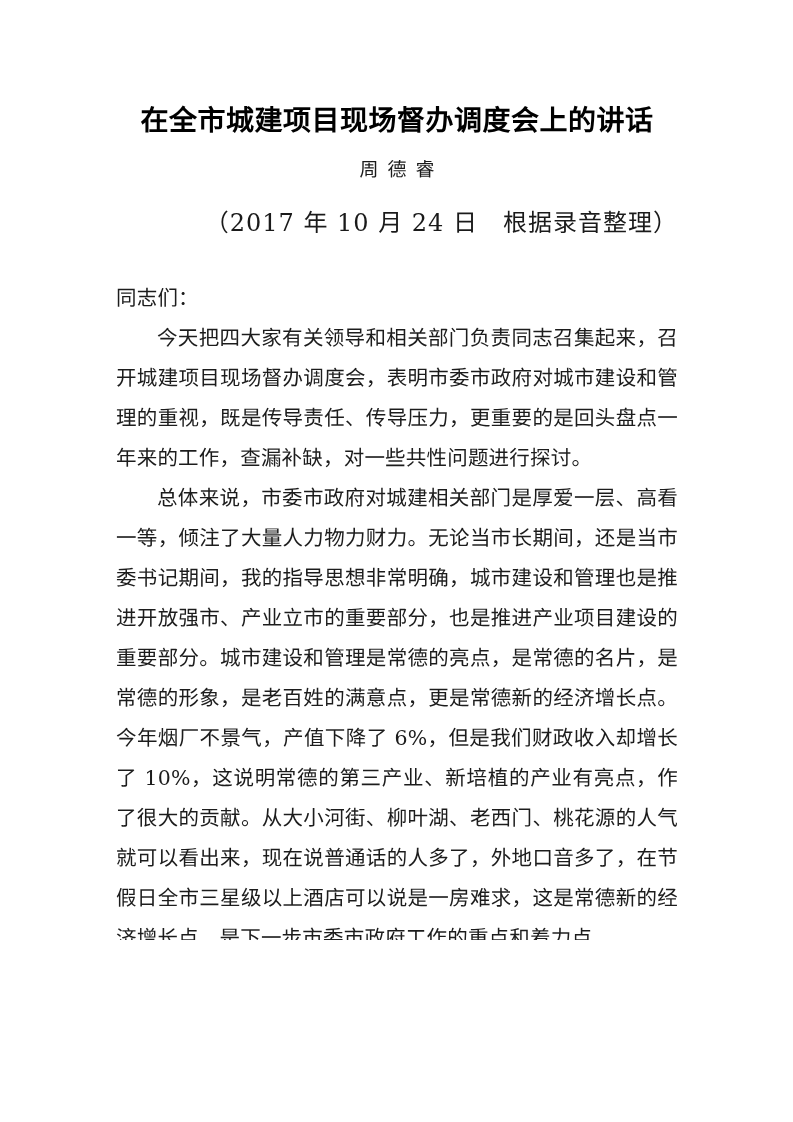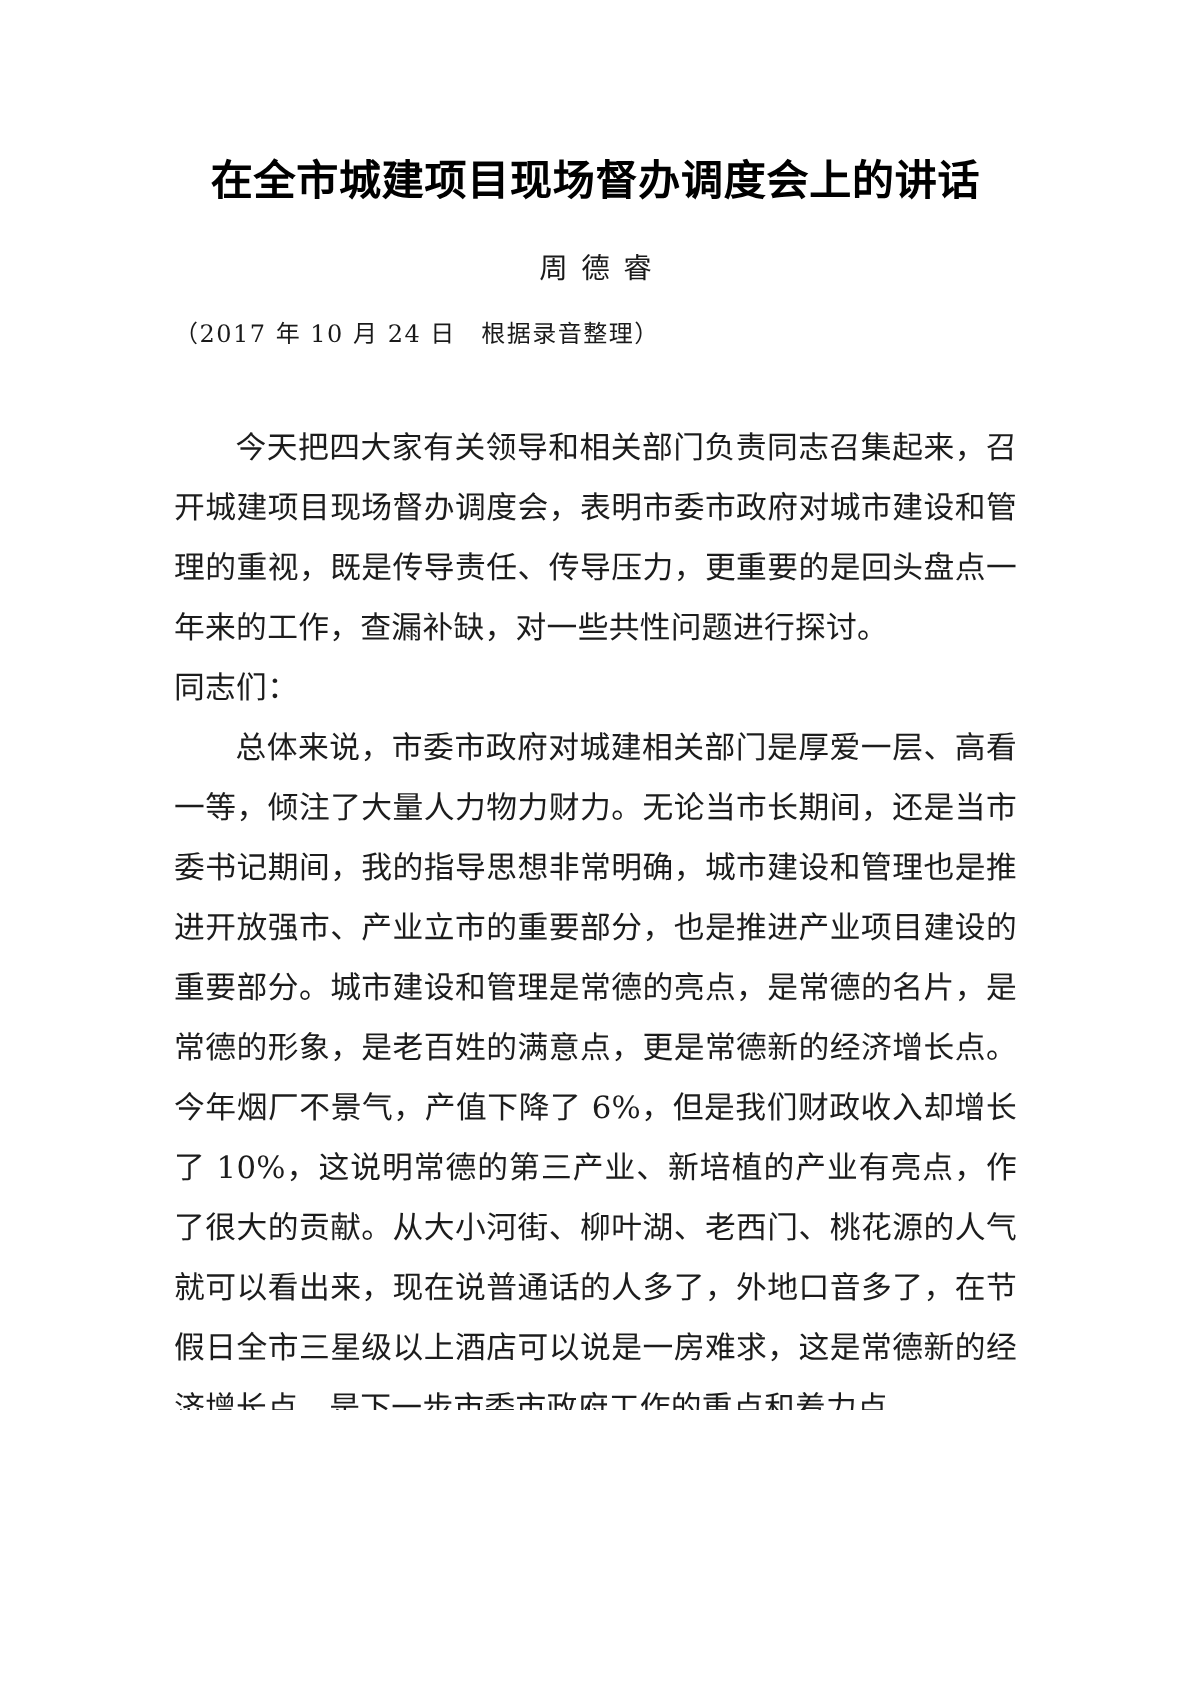--- a/index.html
+++ b/index.html
@@ -43,40 +43,40 @@
     color: #000000;
     position: absolute;
     top: 104px;
     left: 0;
     width: 562px;
     white-space: nowrap;
   }
 
   .doc-author {
     position: absolute;
-    top: 166px;
+    top: 156px;
     left: 0;
     width: 562px;
     text-align: center;
     font-family: "DejaVu Serif", "Liberation Serif", serif;
     font-size: 19px;
     line-height: 26px;
     letter-spacing: 9px;
     text-indent: 9px;
     color: #1a1a1a;
   }
 
   .doc-date {
     position: absolute;
     top: 209px;
     left: 0;
     width: 562px;
-    text-align: left;
+    text-align: right;
     font-family: "DejaVu Serif", "Liberation Serif", serif;
-    font-size: 16px;
+    font-size: 24px;
     line-height: 28px;
     letter-spacing: 1px;
     color: #1a1a1a;
     white-space: nowrap;
   }
 
   
   .body-block {
     position: absolute;
     top: 278px;
@@ -112,22 +112,22 @@
   <div class="content">
 
     <h1 class="doc-title">在全市城建项目现场督办调度会上的讲话</h1>
 
     <div class="doc-author">周德睿</div>
 
     <div class="doc-date">（2017 年 10 月 24 日　根据录音整理）</div>
 
     <div class="body-block">
 
+      <p class="para salutation">同志们：</p>
+
       <p class="para indented">今天把四大家有关领导和相关部门负责同志召集起来，召开城建项目现场督办调度会，表明市委市政府对城市建设和管理的重视，既是传导责任、传导压力，更重要的是回头盘点一年来的工作，查漏补缺，对一些共性问题进行探讨。</p>
-
-      <p class="para salutation">同志们：</p>
 
       <p class="para indented">总体来说，市委市政府对城建相关部门是厚爱一层、高看一等，倾注了大量人力物力财力。无论当市长期间，还是当市委书记期间，我的指导思想非常明确，城市建设和管理也是推进开放强市、产业立市的重要部分，也是推进产业项目建设的重要部分。城市建设和管理是常德的亮点，是常德的名片，是常德的形象，是老百姓的满意点，更是常德新的经济增长点。今年烟厂不景气，产值下降了 6%，但是我们财政收入却增长了 10%，这说明常德的第三产业、新培植的产业有亮点，作了很大的贡献。从大小河街、柳叶湖、老西门、桃花源的人气就可以看出来，现在说普通话的人多了，外地口音多了，在节假日全市三星级以上酒店可以说是一房难求，这是常德新的经济增长点，是下一步市委市政府工作的重点和着力点。</p>
 
     </div>
 
   </div>
 </div>
 
 </body></html>

